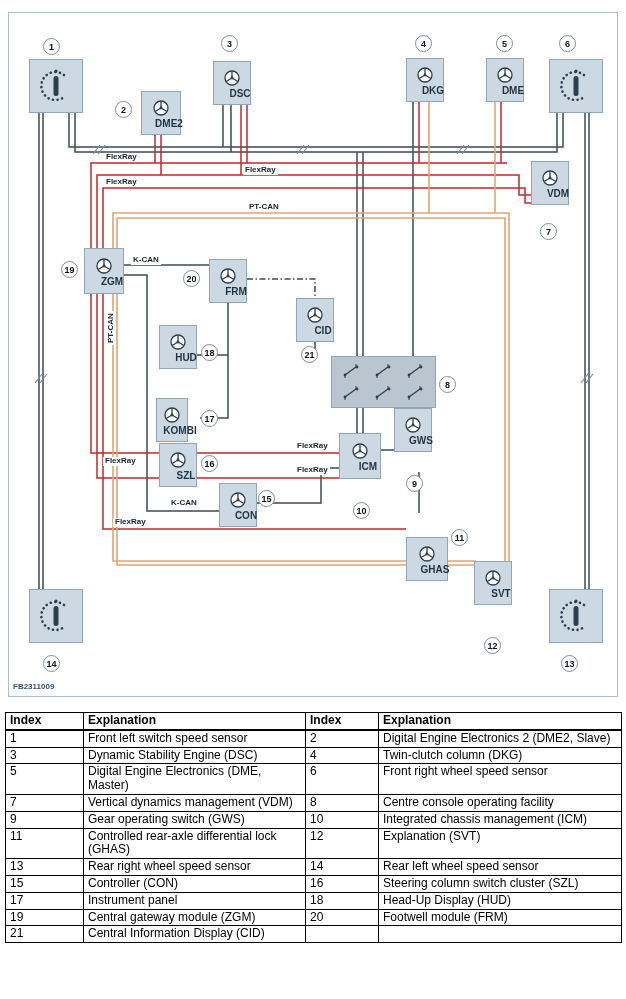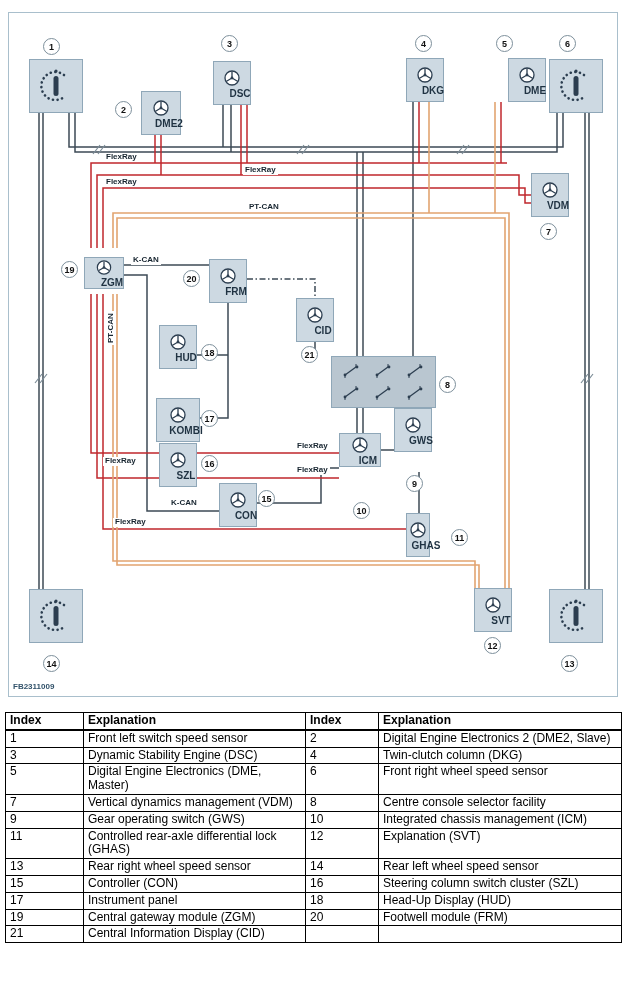--- a/index.html
+++ b/index.html
@@ -179,33 +179,33 @@
         <use href="#ecu"></use>
       </svg>
     <span class="module-label">DME2</span>
   </div>
   <div class="module" style="left:397px;top:45px">
     <svg width="20" height="20">
         <use href="#ecu"></use>
       </svg>
     <span class="module-label">DKG</span>
   </div>
-  <div class="module" style="left:499px;top:45px">
+  <div class="module" style="left:477px;top:45px">
     <svg width="20" height="20">
         <use href="#ecu"></use>
       </svg>
     <span class="module-label">DME</span>
   </div>
-  <div class="module" style="left:522px;top:160px">
+  <div class="module" style="left:522px;top:148px">
     <svg width="20" height="20">
         <use href="#ecu"></use>
       </svg>
     <span class="module-label">VDM</span>
   </div>
-  <div class="module" style="left:75px;top:244px;width:40px;height:32px">
+  <div class="module" style="left:75px;top:235px;width:40px;height:46px">
     <svg width="20" height="20">
         <use href="#ecu"></use>
       </svg>
     <span class="module-label">ZGM</span>
   </div>
   <div class="module" style="left:200px;top:246px">
     <svg width="20" height="20">
         <use href="#ecu"></use>
       </svg>
     <span class="module-label">FRM</span>
@@ -215,57 +215,57 @@
         <use href="#ecu"></use>
       </svg>
     <span class="module-label">CID</span>
   </div>
   <div class="module" style="left:150px;top:312px">
     <svg width="20" height="20">
         <use href="#ecu"></use>
       </svg>
     <span class="module-label">HUD</span>
   </div>
-  <div class="module" style="left:147px;top:385px;width:44px">
+  <div class="module" style="left:147px;top:385px;width:32px">
     <svg width="20" height="20">
         <use href="#ecu"></use>
       </svg>
     <span class="module-label">KOMBI</span>
   </div>
   <div class="module" style="left:150px;top:430px">
     <svg width="20" height="20">
         <use href="#ecu"></use>
       </svg>
     <span class="module-label">SZL</span>
   </div>
   <div class="module" style="left:210px;top:470px">
     <svg width="20" height="20">
         <use href="#ecu"></use>
       </svg>
     <span class="module-label">CON</span>
   </div>
-  <div class="module" style="left:330px;top:420px;width:42px;height:34px">
+  <div class="module" style="left:330px;top:420px;width:42px;height:46px">
     <svg width="20" height="20">
         <use href="#ecu"></use>
       </svg>
     <span class="module-label">ICM</span>
   </div>
   <div class="module" style="left:385px;top:395px">
     <svg width="20" height="20">
         <use href="#ecu"></use>
       </svg>
     <span class="module-label">GWS</span>
   </div>
-  <div class="module" style="left:397px;top:500px;width:24px">
+  <div class="module" style="left:397px;top:524px;width:42px">
     <svg width="20" height="20">
         <use href="#ecu"></use>
       </svg>
     <span class="module-label">GHAS</span>
   </div>
-  <div class="module" style="left:465px;top:575px">
+  <div class="module" style="left:465px;top:548px">
     <svg width="20" height="20">
         <use href="#ecu"></use>
       </svg>
     <span class="module-label">SVT</span>
   </div>
 
   <div class="console">
     <svg width="24" height="16">
         <use href="#switch"></use>
       </svg>
@@ -354,21 +354,21 @@
     <tr>
       <td>5</td>
       <td>Digital Engine Electronics (DME, Master)</td>
       <td>6</td>
       <td>Front right wheel speed sensor</td>
     </tr>
     <tr>
       <td>7</td>
       <td>Vertical dynamics management (VDM)</td>
       <td>8</td>
-      <td>Centre console selector facility</td>
+      <td>Centre console operating facility</td>
     </tr>
     <tr>
       <td>9</td>
       <td>Gear operating switch (GWS)</td>
       <td>10</td>
       <td>Integrated chassis management (ICM)</td>
     </tr>
     <tr>
       <td>11</td>
       <td>Controlled rear-axle differential lock (GHAS)</td>

